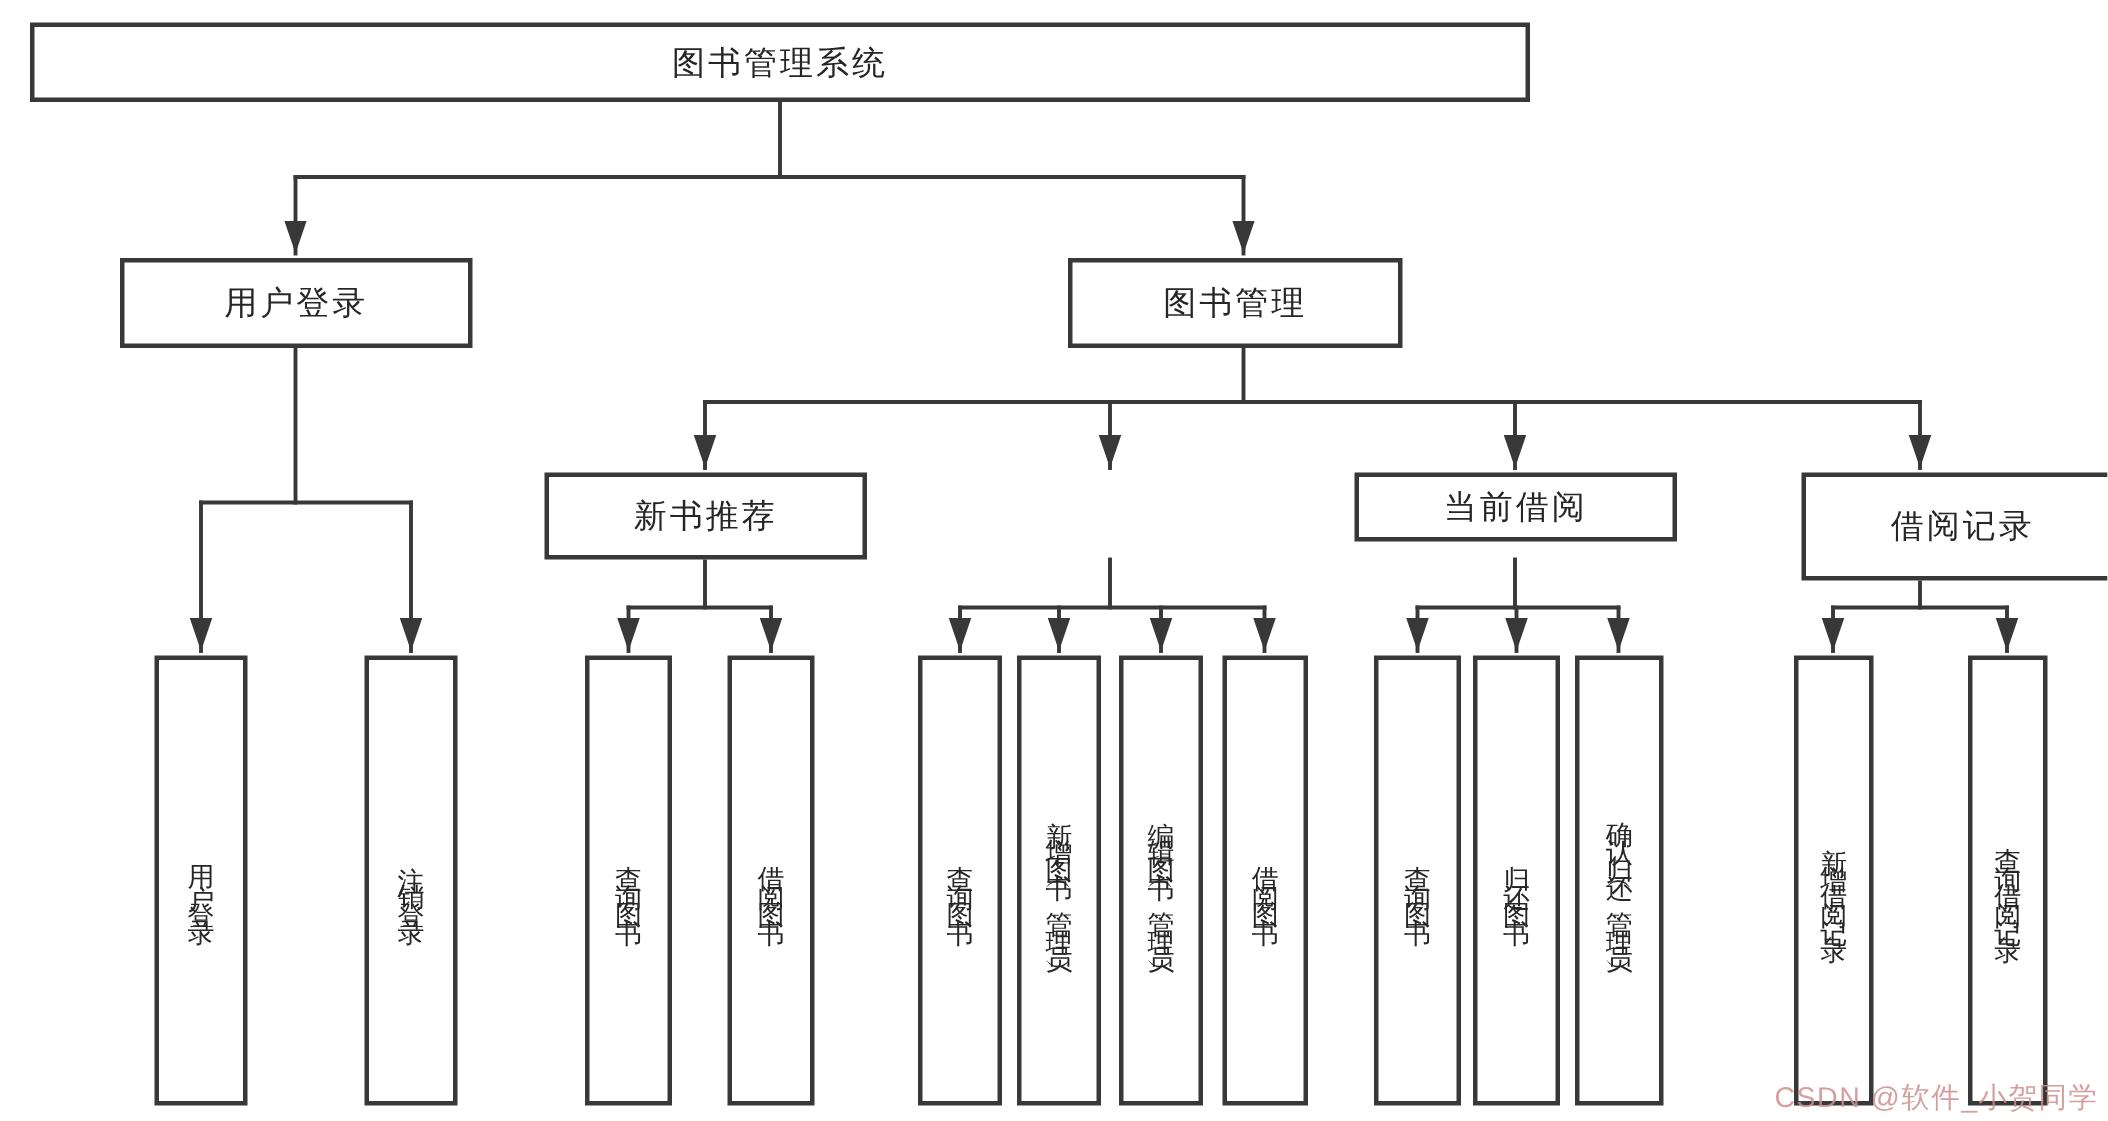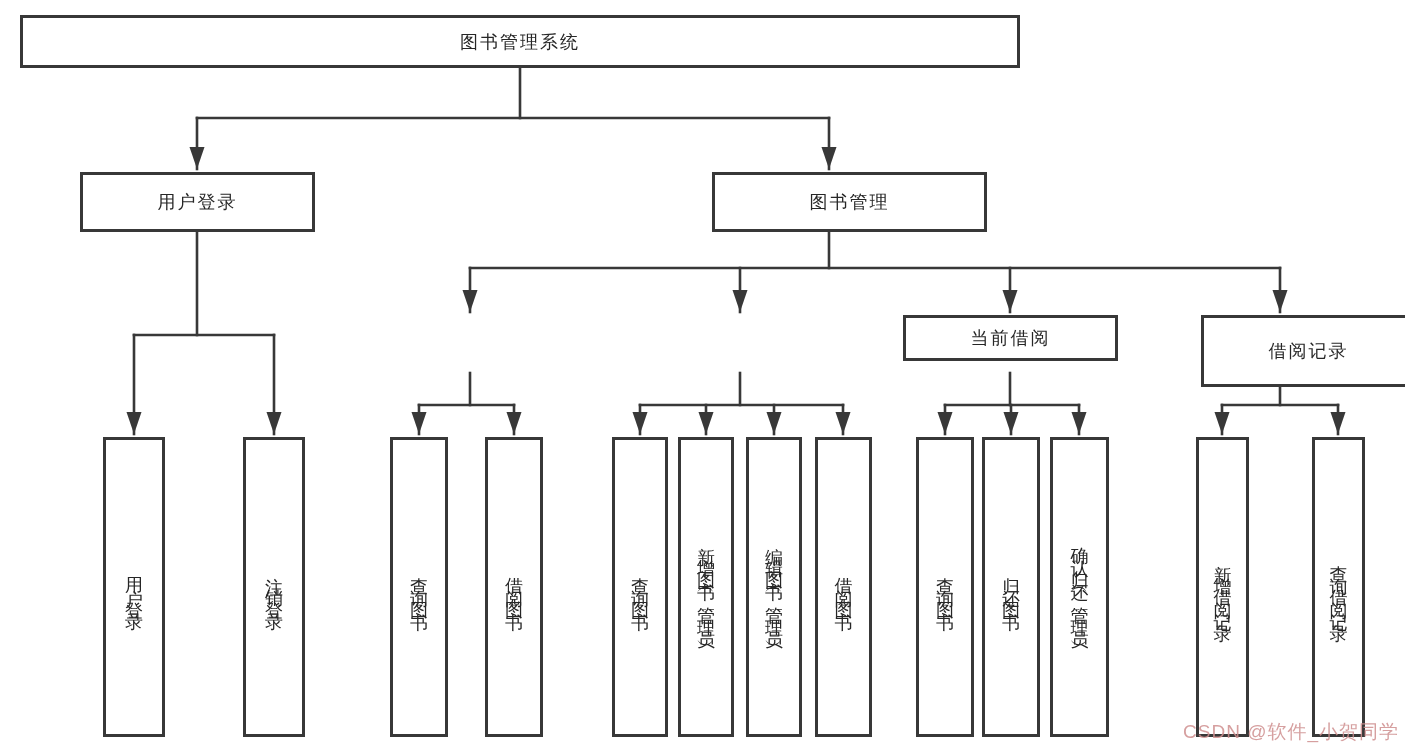--- a/index.html
+++ b/index.html
@@ -24,21 +24,21 @@
     position: absolute;
     box-sizing: border-box;
     border: 3px solid var(--line);
     background: #fff;
     display: flex;
     align-items: center;
     justify-content: center;
     color: var(--text);
   }
   .hlabel {
-    font-size: 18px;
+    font-size: 22px;
     letter-spacing: 2px;
     white-space: nowrap;
     text-align: right;
   }
   .vtext {
     writing-mode: vertical-lr;
     text-orientation: mixed;
     line-height: 1;
     font-size: 18px;
     letter-spacing: 12px;
@@ -121,24 +121,27 @@
     </g>
   </svg>
 
   <div class="node" style="left:20px;top:15px;width:1000px;height:53px">
     <span class="hlabel">图书管理系统</span>
   </div>
 
   <div class="node" style="left:80px;top:172px;width:235px;height:60px">
     <span class="hlabel">用户登录</span>
   </div>
-  <div class="node" style="left:712px;top:172px;width:275px;height:60px">
+  <div class="node" style="left:712px;top:172px;width:223px;height:60px">
     <span class="hlabel">图书管理</span>
   </div>
 
+  <div class="node" style="left:363px;top:315px;width:215px;height:58px">
+    <span class="hlabel">新书推荐</span>
+  </div>
   <div class="node" style="left:903px;top:315px;width:215px;height:46px">
     <span class="hlabel">当前借阅</span>
   </div>
   <div class="node" style="left:1201px;top:315px;width:215px;height:72px">
     <span class="hlabel">借阅记录</span>
   </div>
 
   <div class="node leaf" style="left:103px;top:437px;width:62px;height:300px">
     <span class="vtext">用户登录</span>
   </div>

